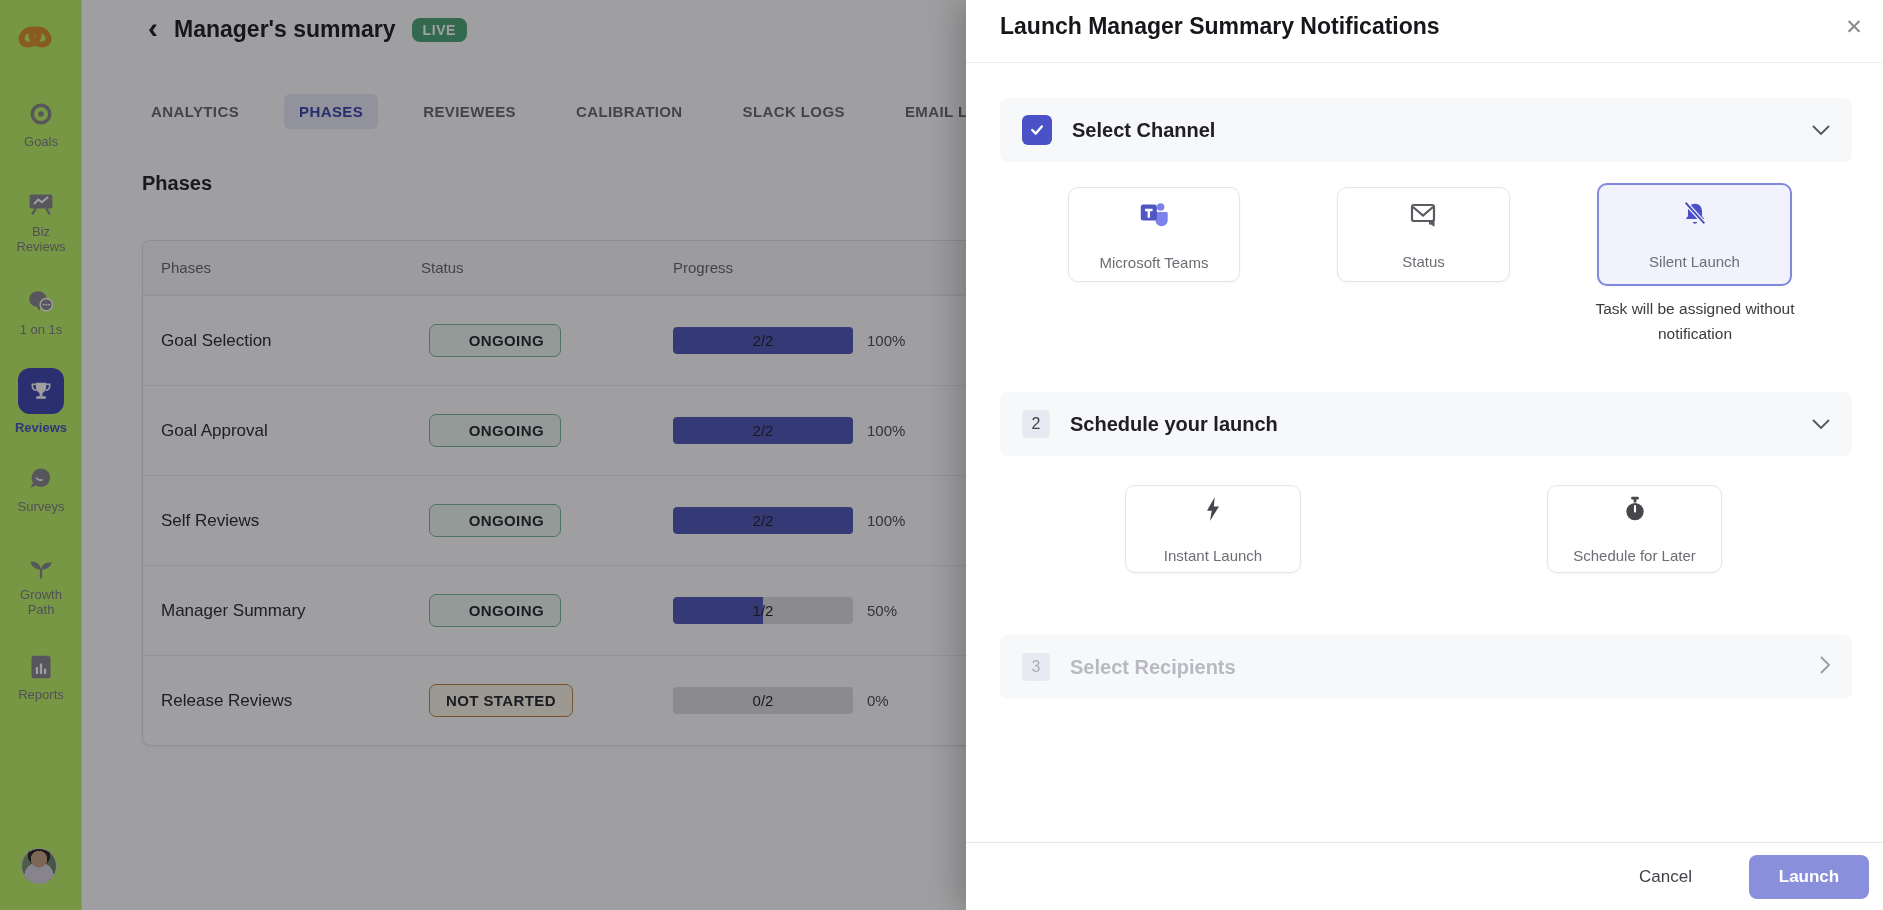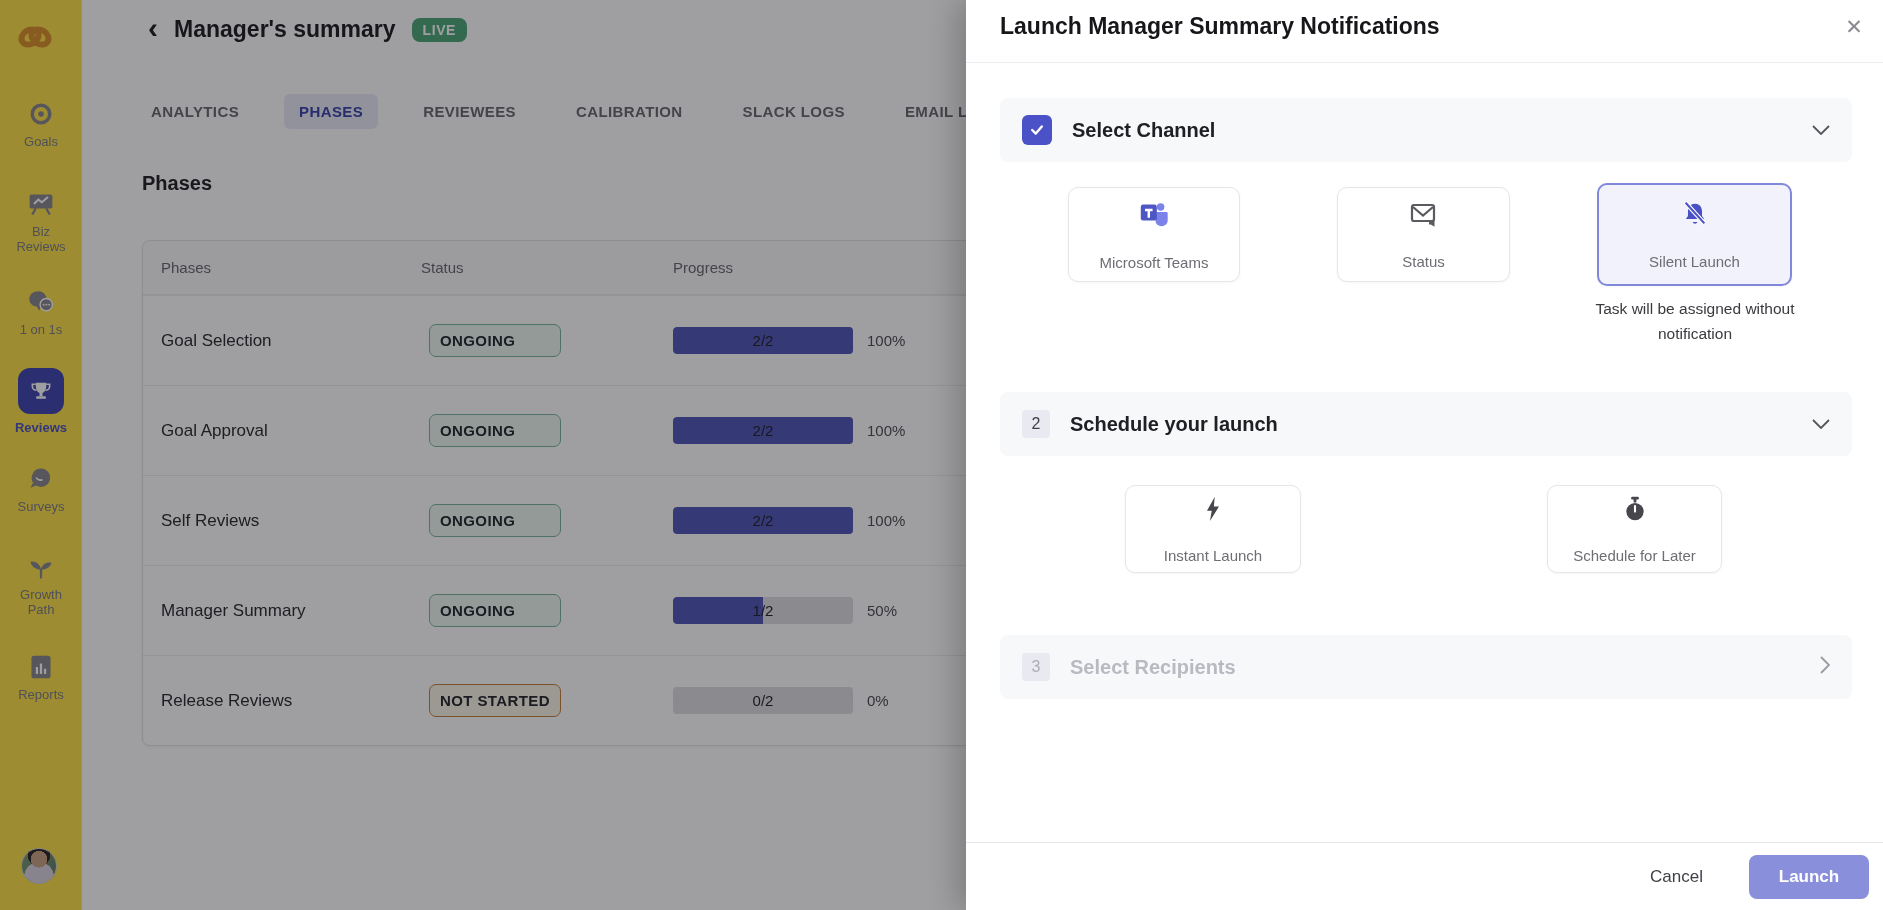--- a/index.html
+++ b/index.html
@@ -5,21 +5,21 @@
   * { margin:0; padding:0; box-sizing:border-box; }
   html,body { width:1883px; height:910px; overflow:hidden; background:#fff;
     font-family:"Liberation Sans", sans-serif; }
   .screen { position:relative; width:1883px; height:910px; background:#fff; }
 
   
   .app { position:absolute; inset:0; background:#fff; }
 
   
   .sidebar { position:absolute; left:0; top:0; width:82px; height:910px;
-    background:#fde047; border-right:1px solid #e2e2e6; }
+    background:#bef264; border-right:1px solid #e2e2e6; }
   .side-logo { position:absolute; left:14px; top:14px; width:42px; height:42px; }
   .side-item { position:absolute; left:0; width:82px; display:flex; flex-direction:column;
     align-items:center; gap:6px; cursor:pointer; }
   .side-item .lbl { font-size:13px; color:#7c7c84; text-align:center; line-height:15px; width:70px; }
   .side-item svg { display:block; }
   .side-item.active .lbl { color:#4a50c0; font-weight:700; }
   .tile { width:46px; height:46px; border-radius:12px; background:#3f44ad;
     display:flex; align-items:center; justify-content:center; }
   .avatar { position:absolute; left:21px; top:848px; width:36px; height:36px; border-radius:50%;
     background:
@@ -48,21 +48,21 @@
   .table { position:absolute; left:142px; top:240px; width:1620px; background:#fff;
     border:1px solid #e2e2e7; border-radius:8px; box-shadow:0 1px 3px rgba(20,20,30,0.05); }
   .t-head { display:grid; grid-template-columns:278px 252px 1fr; align-items:center; height:54px;
     background:#fafafc; border-bottom:1px solid #e9e9ee; border-radius:8px 8px 0 0;
     color:#67676e; font-size:15px; }
   .t-row { display:grid; grid-template-columns:278px 252px 1fr; align-items:center; height:90px;
     border-top:1px solid #ededf1; cursor:pointer; }
   .t-row:first-of-type { border-top:none; }
   .c1 { padding-left:18px; }
   .t-row .c1 { font-size:17px; color:#2a2a2e; }
-  .badge { display:inline-block; min-width:132px; text-align:left; padding:7px 10px;
+  .badge { display:inline-block; min-width:132px; text-align:right; padding:7px 16px;
     border-radius:7px; font-size:15px; font-weight:600; letter-spacing:0.4px; color:#22262c;
     margin-left:8px; justify-self:start; }
   .badge.ongoing { background:#edf7f1; border:1.5px solid #79b498; }
   .badge.not-started { background:#fbf3e7; border:1.5px solid #c2813c; }
   .prog-cell { display:flex; align-items:center; gap:14px; }
   .track { position:relative; width:180px; height:27px; background:var(--bar-track,#dcdce2);
     border-radius:4px; overflow:hidden; }
   .fill { position:absolute; left:0; top:0; bottom:0; background:var(--bar-fill,#4f55b8);
     border-radius:4px 0 0 4px; }
   .frac { position:absolute; inset:0; text-align:center; line-height:27px;
@@ -98,21 +98,21 @@
   .opt-card.selected { border:2px solid #8188dc; background:#f1f2fc; }
   .note { position:absolute; left:598px; top:296px; width:262px; text-align:center;
     font-size:15.5px; color:#3a3a3f; line-height:25px; }
 
   .m-foot-line { position:absolute; left:0; right:0; top:842px; height:1px; background:#e5e5ea; }
   .m-footer { position:absolute; left:0; right:0; bottom:0; height:67px; display:flex;
     align-items:center; justify-content:flex-end; gap:46px; padding-right:14px; }
   .cancel-btn { font-size:17px; color:#3f4147; cursor:pointer; }
   .launch-btn { width:120px; height:44px; border:none; border-radius:8px;
     background:var(--launch-btn,#8a8fdb); color:#fff; font-size:17px; font-weight:700;
-    font-family:"Liberation Sans",sans-serif; cursor:pointer; }
+    font-family:"Liberation Sans",sans-serif; cursor:pointer;margin-left:11px; }
 </style>
 </head>
 <body>
 
 <div class="screen">
 
   <div class="app">
 
     <nav class="sidebar">
       <div class="side-logo">

